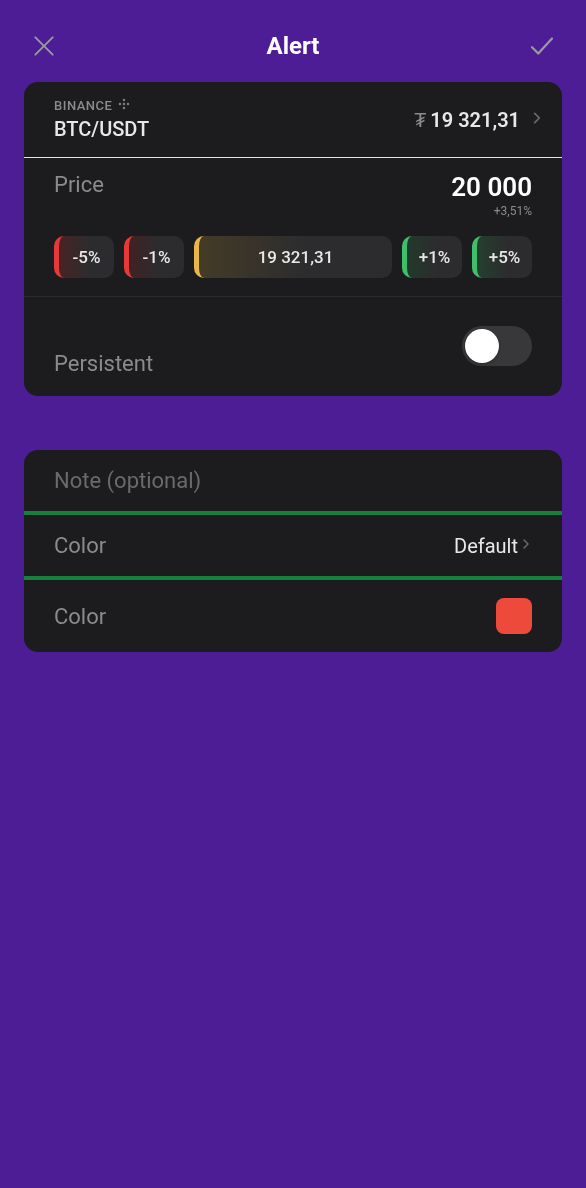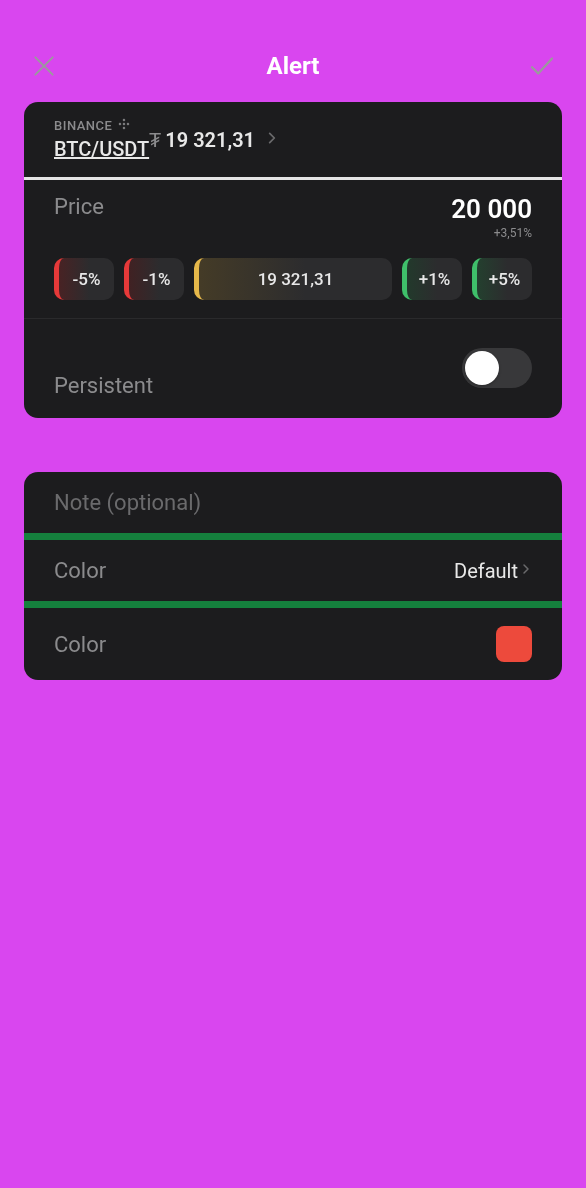--- a/index.html
+++ b/index.html
@@ -7,22 +7,22 @@
     width: 586px;
     height: 1188px;
     background: #000;
     font-family: -apple-system, BlinkMacSystemFont, "Segoe UI", Roboto, sans-serif;
     color: #fff;
     overflow: hidden;
   }
   .screen {
     width: 100%;
     height: 100%;
-    background: #d946ef;
-    padding-top: 40px;
+    background: #4c1d95;
+    padding-top: 20px;
   }
   .header {
     display: flex;
     align-items: center;
     justify-content: space-between;
     padding: 10px 28px 20px 28px;
   }
   .header-title {
     font-size: 24px;
     font-weight: 700;
@@ -39,40 +39,40 @@
   }
   .card {
     background: #1c1c1e;
     margin: 0 24px;
     border-radius: 14px;
     padding: 0;
   }
   .card + .card { margin-top: 54px; }
   .row-symbol {
     display: flex;
+    justify-content: space-between;
     align-items: center;
     padding: 16px 18px 16px 30px;
-    border-bottom: 3px solid #e5e5e5;
+    border-bottom: 1px solid #e5e5e5;
     cursor: pointer;
   }
   .symbol-left { display: flex; flex-direction: column; gap: 4px; }
   .exchange-line {
     display: flex;
     align-items: center;
     gap: 6px;
     color: #8b8b8d;
     font-size: 13px;
     letter-spacing: 0.5px;
     font-weight: 500;
   }
   .pair {
     font-size: 20px;
     font-weight: 500;
     color: #e8e8e8;
-    text-decoration: underline;
   }
   .symbol-right {
     display: flex;
     align-items: center;
     gap: 10px;
     color: #e8e8e8;
   }
   .price-current-wrap {
     display: flex;
     align-items: center;
@@ -163,21 +163,21 @@
     border-radius: 50%;
     background: #fff;
     box-shadow: 0 1px 3px rgba(0,0,0,0.3);
   }
   .row-plain {
     display: flex;
     justify-content: space-between;
     align-items: center;
     padding: 18px 30px;
   }
-  .row-border { border-bottom: 7px solid #15803d; }
+  .row-border { border-bottom: 4px solid #15803d; }
   .plain-label {
     font-size: 22px;
     color: #8b8b8d;
   }
   .plain-value {
     font-size: 20px;
     color: #e8e8e8;
     display: flex;
     align-items: center;
     gap: 2px;

